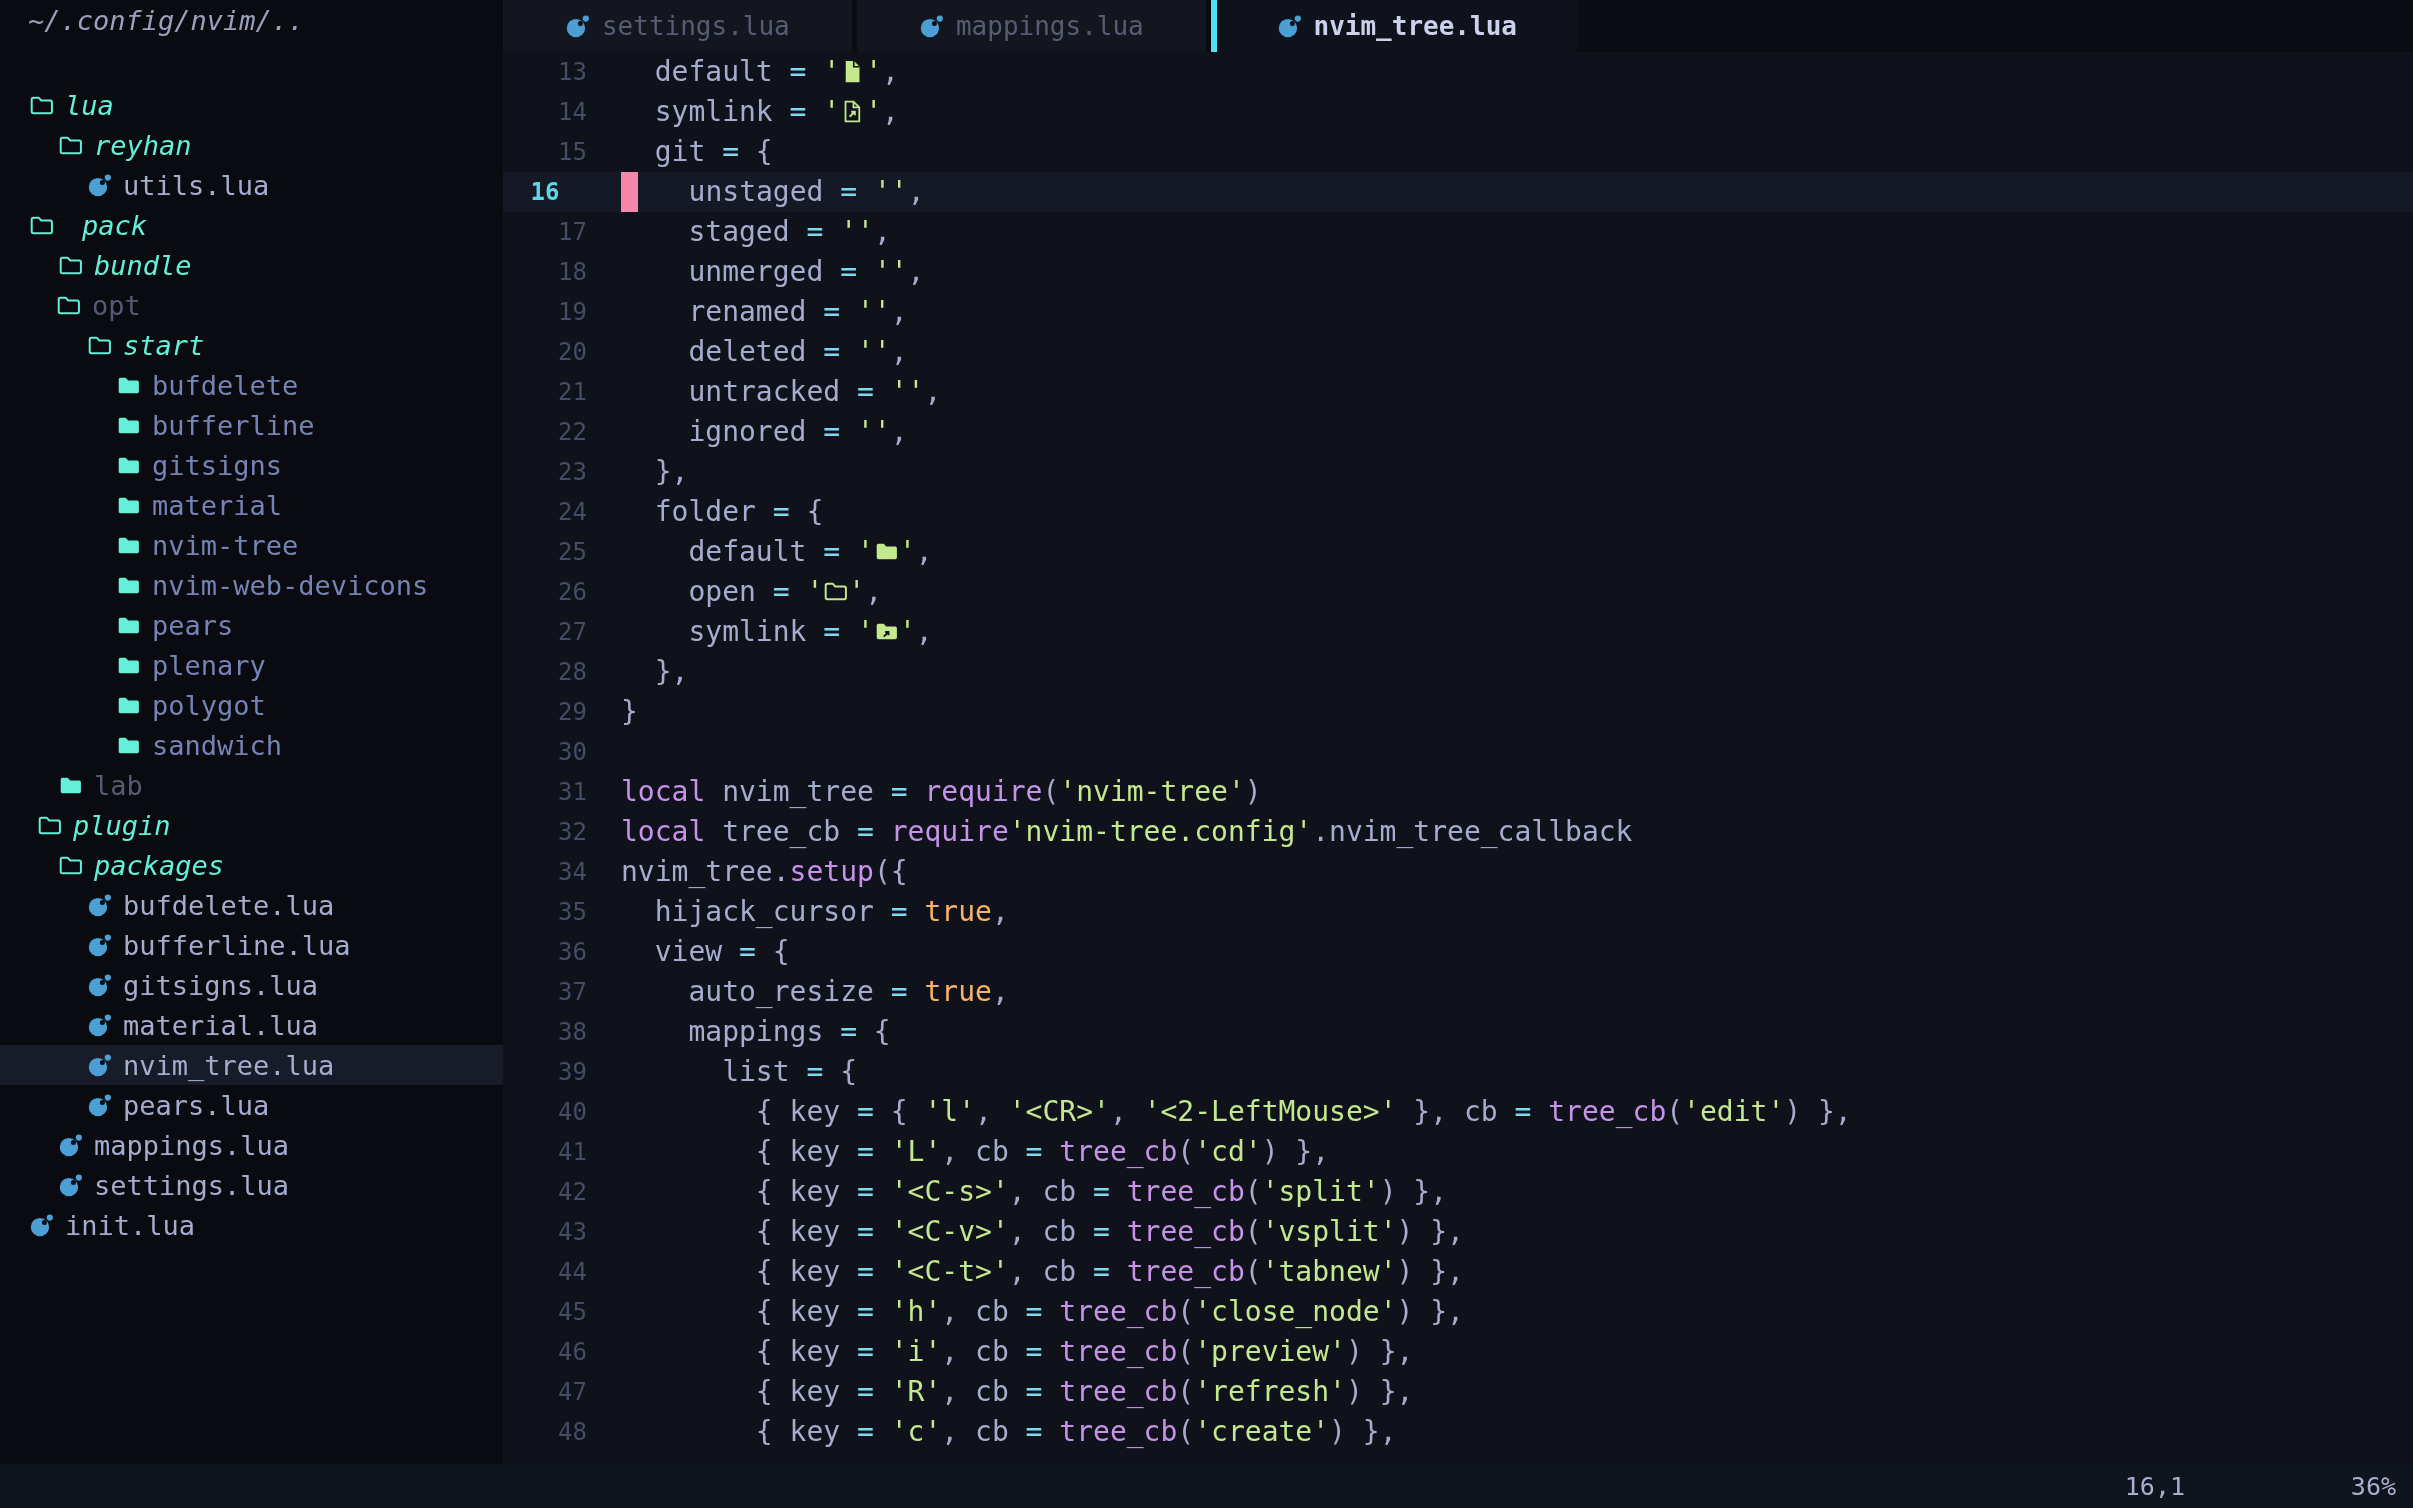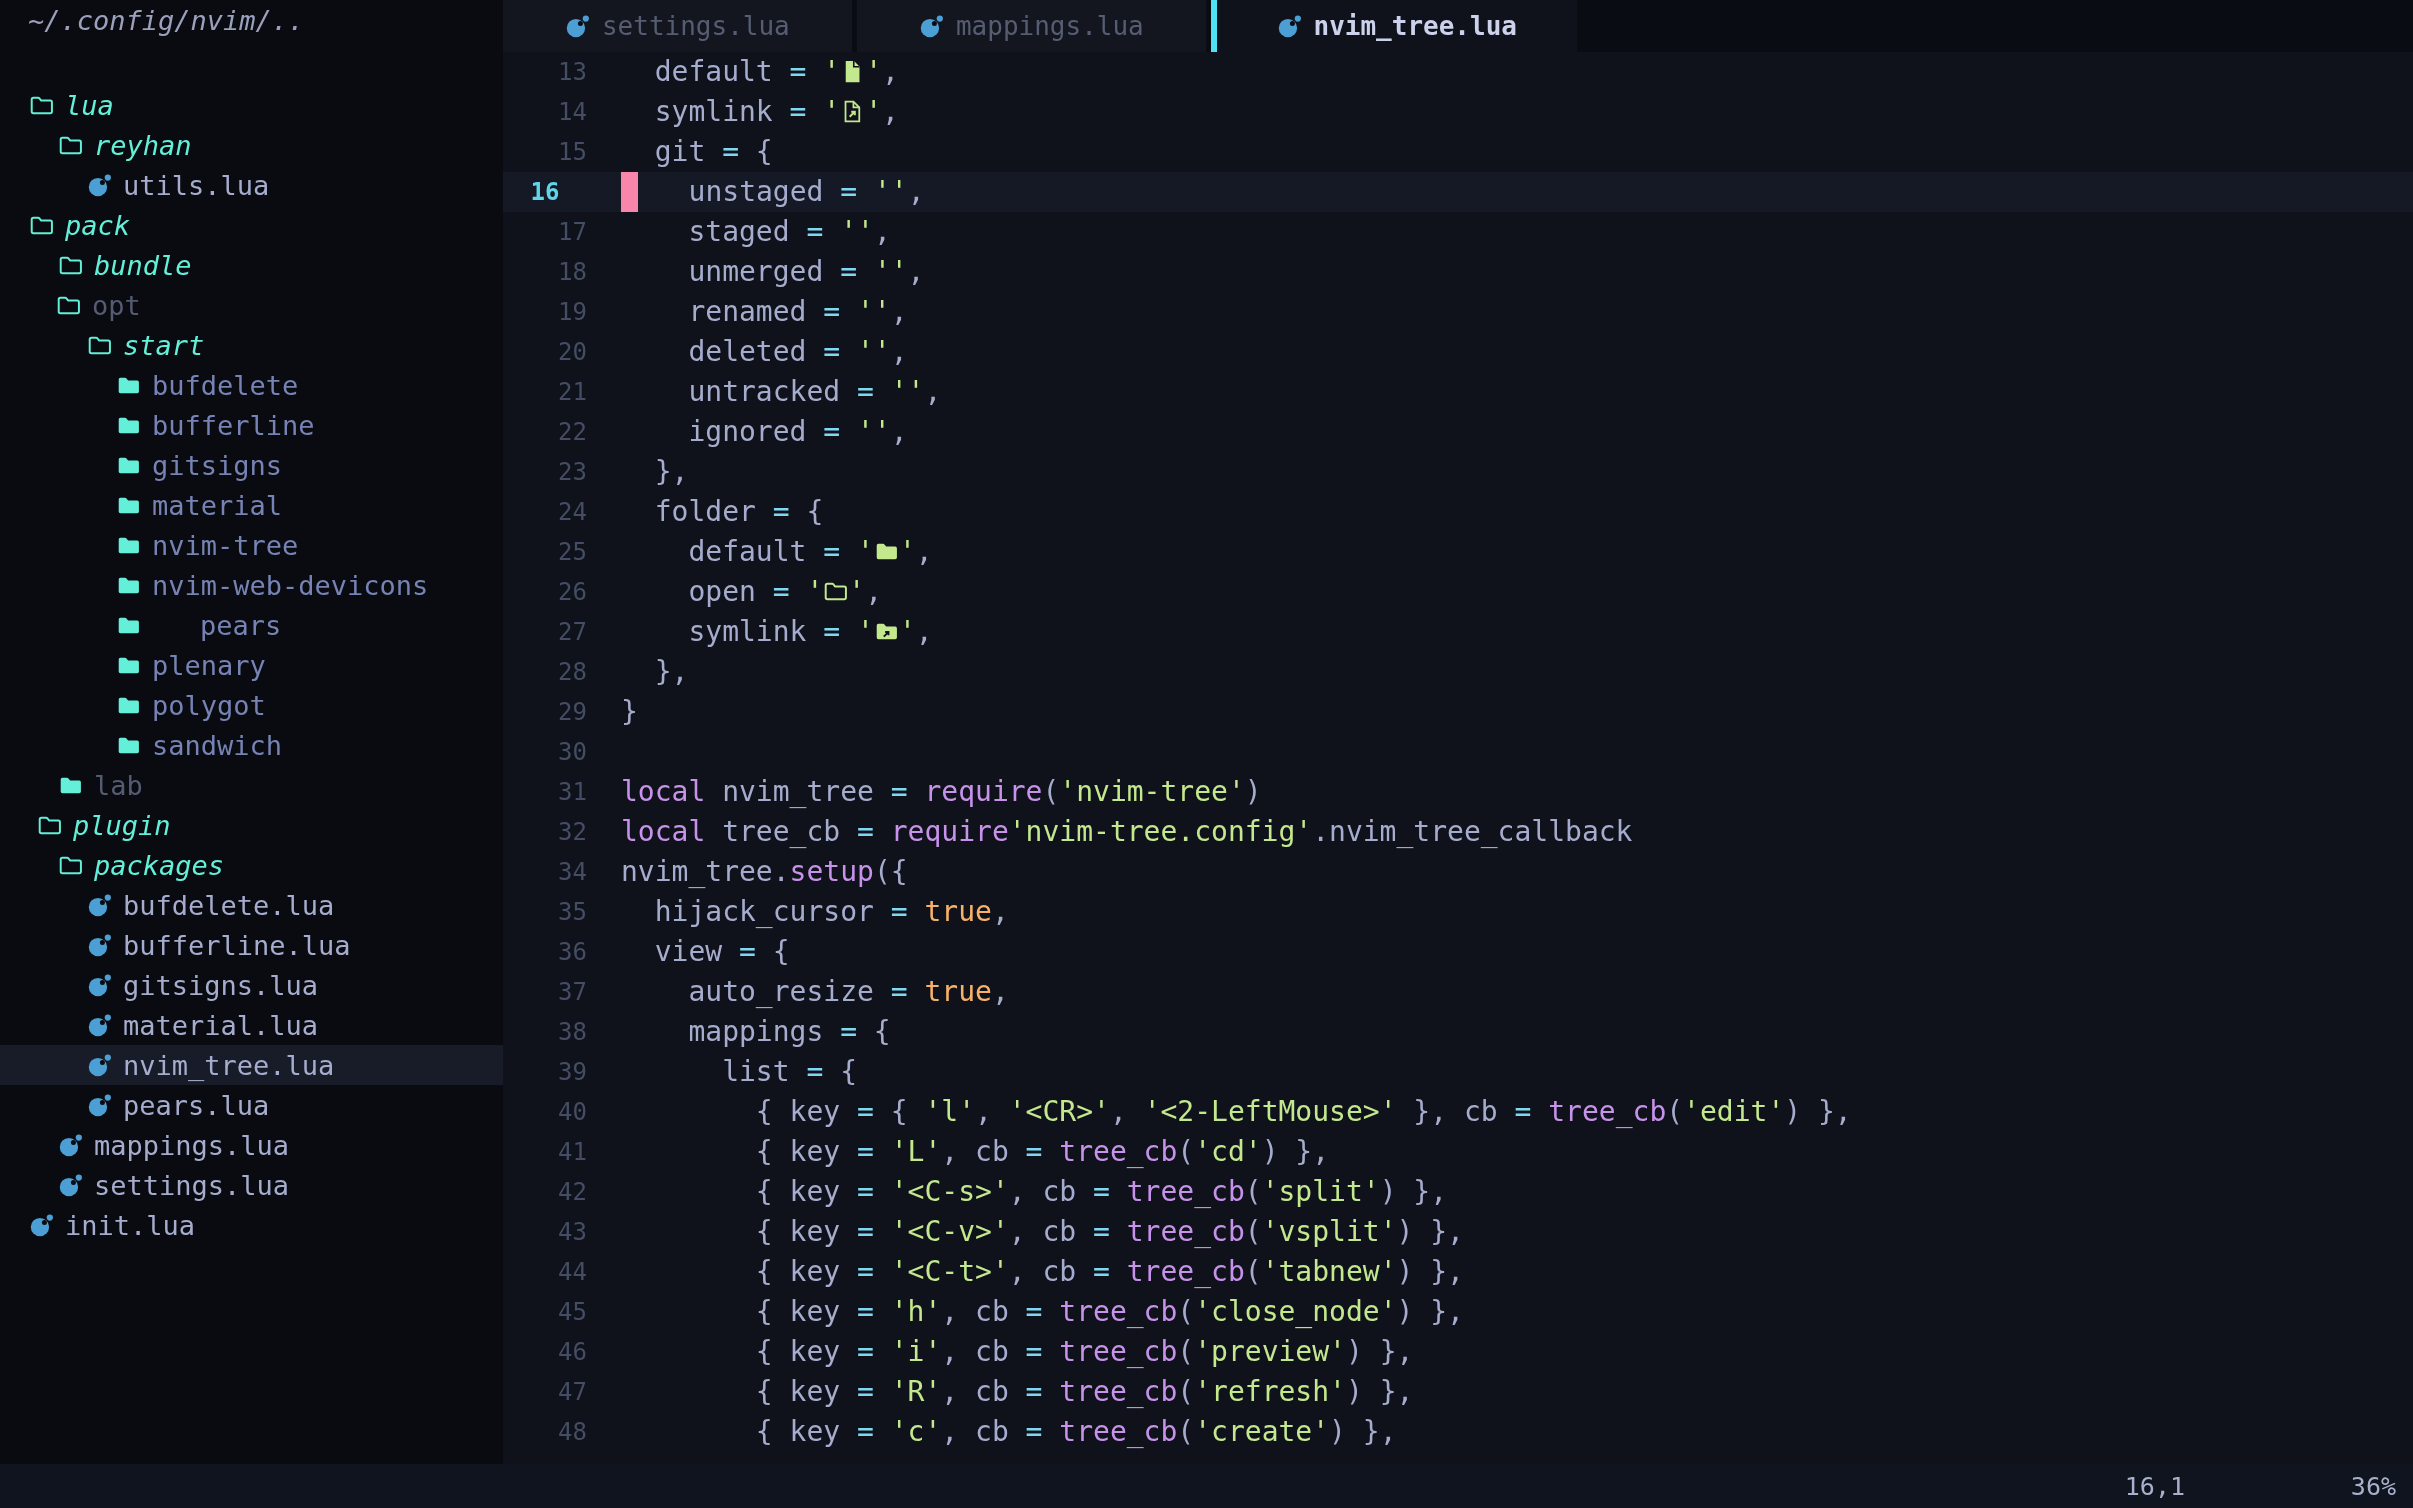--- a/index.html
+++ b/index.html
@@ -82,21 +82,21 @@
       <div class="trow" style="padding-left: 87px;">
         <span class="ticon icon-blue">
           <svg viewBox="0 0 24 24">
             <circle cx="10.5" cy="13.5" r="8.8" fill="currentColor"></circle>
             <circle cx="14.8" cy="9.2" r="2.4" fill="#0a0c12"></circle>
             <circle cx="20" cy="4.4" r="3" fill="currentColor"></circle>
           </svg>
         </span>
         <span class="lbl-file">utils.lua</span>
       </div>
-      <div class="trow" style="padding-left: 29px;">
+      <div class="trow" style="padding-left: 29px; gap: 17px;">
         <span class="ticon icon-cyan">
           <svg viewBox="0 0 24 24" fill="none" stroke="currentColor" stroke-width="1.9" stroke-linejoin="round">
             <path d="M2.6 6.2a1.6 1.6 0 0 1 1.6-1.6h4.5a1.6 1.6 0 0 1 1.3.6l1.7 2.1h8.7a1.6 1.6 0 0 1 1.6 1.6v8.9a1.6 1.6 0 0 1-1.6 1.6H4.2a1.6 1.6 0 0 1-1.6-1.6z"></path>
           </svg>
         </span>
         <span class="lbl-open">pack</span>
       </div>
       <div class="trow" style="padding-left: 58px;">
         <span class="ticon icon-cyan">
           <svg viewBox="0 0 24 24" fill="none" stroke="currentColor" stroke-width="1.9" stroke-linejoin="round">
@@ -162,21 +162,21 @@
         <span class="lbl-closed">nvim-tree</span>
       </div>
       <div class="trow" style="padding-left: 116px;">
         <span class="ticon icon-cyan">
           <svg viewBox="0 0 24 24">
             <path d="M2.6 6.2a1.6 1.6 0 0 1 1.6-1.6h4.5a1.6 1.6 0 0 1 1.3.6l1.7 2.1h8.7a1.6 1.6 0 0 1 1.6 1.6v8.9a1.6 1.6 0 0 1-1.6 1.6H4.2a1.6 1.6 0 0 1-1.6-1.6z" fill="currentColor"></path>
           </svg>
         </span>
         <span class="lbl-closed">nvim-web-devicons</span>
       </div>
-      <div class="trow" style="padding-left: 116px; gap: 48px;">
+      <div class="trow" style="padding-left: 116px;">
         <span class="ticon icon-cyan">
           <svg viewBox="0 0 24 24">
             <path d="M2.6 6.2a1.6 1.6 0 0 1 1.6-1.6h4.5a1.6 1.6 0 0 1 1.3.6l1.7 2.1h8.7a1.6 1.6 0 0 1 1.6 1.6v8.9a1.6 1.6 0 0 1-1.6 1.6H4.2a1.6 1.6 0 0 1-1.6-1.6z" fill="currentColor"></path>
           </svg>
         </span>
         <span class="lbl-closed">pears</span>
       </div>
       <div class="trow" style="padding-left: 116px;">
         <span class="ticon icon-cyan">
           <svg viewBox="0 0 24 24">

